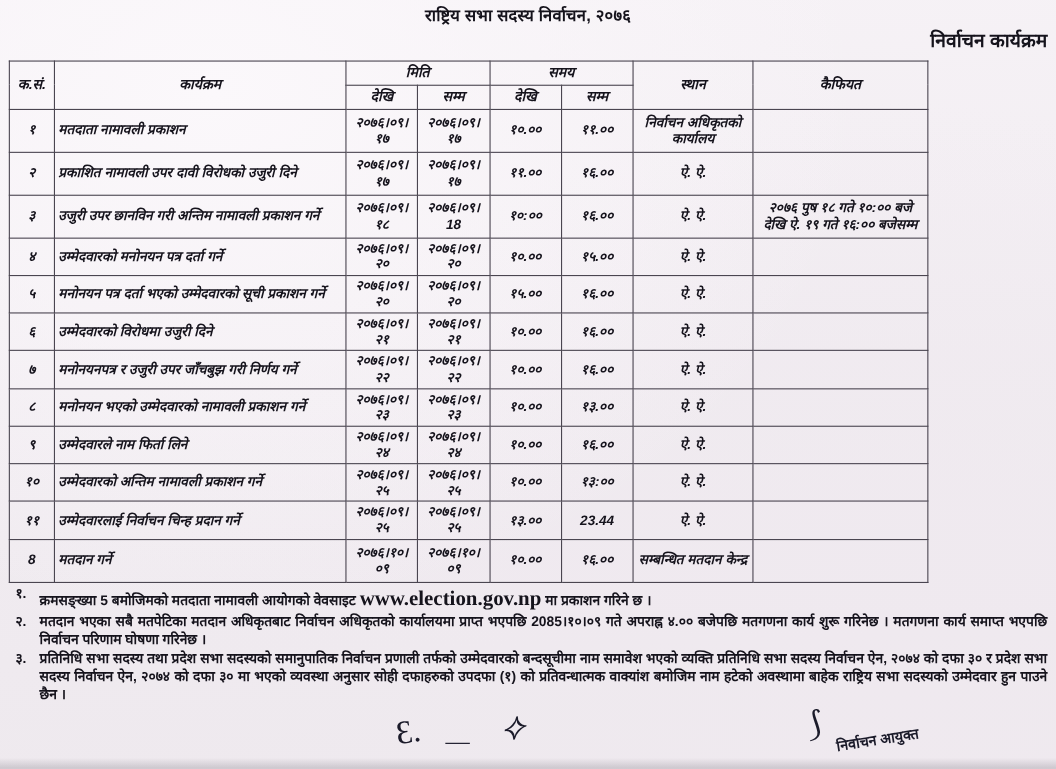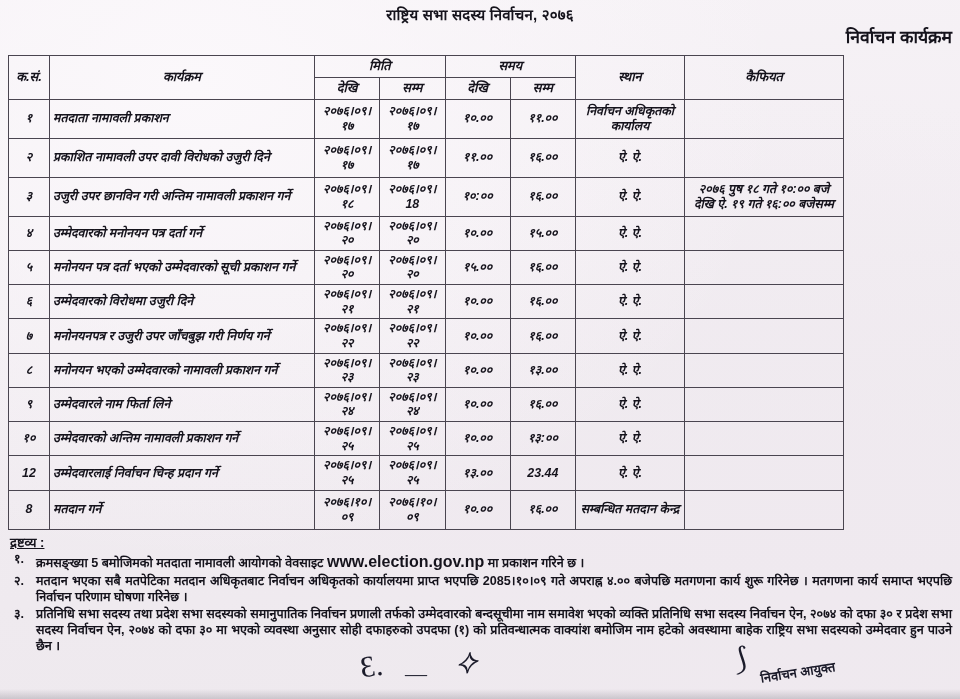--- a/index.html
+++ b/index.html
@@ -115,23 +115,23 @@
     width: 26px;
     flex: 0 0 26px;
     padding-left: 4px;
     box-sizing: border-box;
   }
   .note-body {
     flex: 1 1 auto;
     text-align: justify;
   }
   .note-body .web {
-    font-family: Liberation Sans, sans-serif;
-    font-weight: bold;
-    font-size: 16px;
+    font-family: Liberation Serif, serif;
+    font-weight: bold;
+    font-size: 19px;
   }
   
   .sign-area {
     position: absolute;
     left: 0;
     right: 0;
     bottom: 0;
     height: 58px;
   }
   .sig {
@@ -281,21 +281,21 @@
           <td class="c-sn">१०</td>
           <td class="c-prog">उम्मेदवारको अन्तिम नामावली प्रकाशन गर्ने</td>
           <td class="c-date">२०७६।०९।२५</td>
           <td class="c-date">२०७६।०९।२५</td>
           <td class="c-time">१०.००</td>
           <td class="c-time">१३:००</td>
           <td class="c-place">ऐ. ऐ.</td>
           <td class="c-remark"></td>
         </tr>
         <tr class="r-low">
-          <td class="c-sn">12</td>
+          <td class="c-sn">११</td>
           <td class="c-prog">उम्मेदवारलाई निर्वाचन चिन्ह प्रदान गर्ने</td>
           <td class="c-date">२०७६।०९।२५</td>
           <td class="c-date">२०७६।०९।२५</td>
           <td class="c-time">१३.००</td>
           <td class="c-time">23.44</td>
           <td class="c-place">ऐ. ऐ.</td>
           <td class="c-remark"></td>
         </tr>
         <tr class="r-tall">
           <td class="c-sn">8</td>
@@ -305,21 +305,20 @@
           <td class="c-time">१०.००</td>
           <td class="c-time">१६.००</td>
           <td class="c-place">सम्बन्धित मतदान केन्द्र</td>
           <td class="c-remark"></td>
         </tr>
       </tbody>
     </table>
   </div>
 
   <div class="notes">
-    <div class="notes-title">द्रष्टव्य :</div>
 
     <div class="note-row">
       <div class="note-num">१.</div>
       <div class="note-body"><span>क्रमसङ्ख्या 5 बमोजिमको  मतदाता नामावली आयोगको वेवसाइट </span><span class="web">www.election.gov.np</span><span> मा प्रकाशन गरिने छ ।</span></div>
     </div>
 
     <div class="note-row">
       <div class="note-num">२.</div>
       <div class="note-body">मतदान भएका सबै मतपेटिका मतदान अधिकृतबाट निर्वाचन अधिकृतको कार्यालयमा प्राप्त भएपछि 2085।१०।०९ गते अपराह्न ४.०० बजेपछि मतगणना कार्य शुरू गरिनेछ । मतगणना कार्य समाप्त भएपछि निर्वाचन परिणाम घोषणा गरिनेछ ।</div>
     </div>

